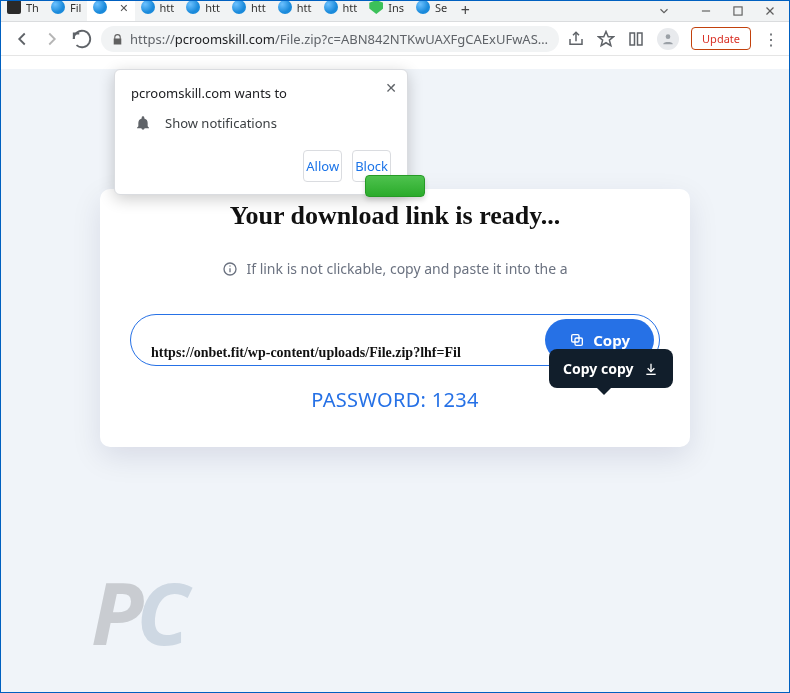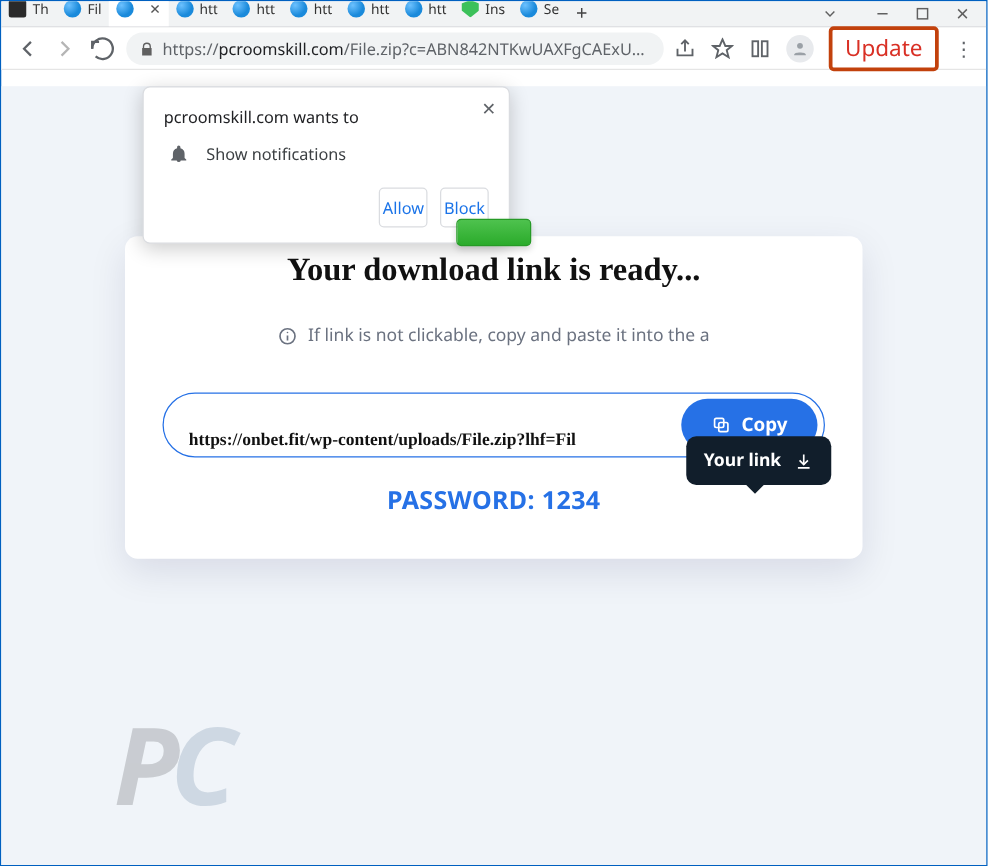--- a/index.html
+++ b/index.html
@@ -25,21 +25,21 @@
 .nav-btn { width: 22px; height: 22px; display: inline-flex; align-items: center; justify-content: center; color: #5f6368; border-radius: 50%; }
 .nav-btn.disabled { color: #b5b5b5; }
 .omnibox { flex: 1; height: 26px; background: #f1f3f4; border-radius: 13px; display: flex; align-items: center; gap: 6px; padding: 0 10px; font-size: 13px; color: #202124; overflow: hidden; }
 .lock { width: 13px; height: 13px; color: #606060; flex: none; }
 .url-text { white-space: nowrap; overflow: hidden; text-overflow: ellipsis; color: #5f6368; }
 .url-text .scheme { color: #5f6368; }
 .url-text .host { color: #202124; }
 .right-icons { display: flex; align-items: center; gap: 12px; }
 .tool-icon { width: 18px; height: 18px; color: #5f6368; display: inline-flex; align-items: center; justify-content: center; }
 .avatar { width: 22px; height: 22px; border-radius: 50%; background: #e8eaed; display: inline-flex; align-items: center; justify-content: center; }
-.update-btn { border: 3px solid #c2410c; color: #d93025; font-size: 18px; padding: 3px 10px; border-radius: 4px; background: #fff; }
+.update-btn { border: 1px solid #c2410c; color: #d93025; font-size: 11px; padding: 3px 10px; border-radius: 4px; background: #fff; }
 .kebab { font-size: 16px; color: #5f6368; line-height: 1; }
 
 
 .perm-prompt { position: absolute; left: 113px; top: 68px; width: 294px; background: #fff; border: 1px solid #dadce0; border-radius: 6px; box-shadow: 0 4px 16px rgba(0,0,0,0.2); padding: 14px 16px 12px; z-index: 50; }
 .perm-close { position: absolute; right: 10px; top: 8px; font-size: 14px; color: #5f6368; }
 .perm-origin { font-size: 13px; color: #202124; margin-bottom: 12px; }
 .perm-row { display: flex; align-items: center; gap: 14px; font-size: 13px; color: #3c4043; margin-bottom: 18px; padding-left: 4px; }
 .perm-bell { width: 16px; height: 16px; color: #5f6368; }
 .perm-actions { display: flex; justify-content: flex-end; gap: 10px; }
 .perm-btn { border: 1px solid #dadce0; background: #fff; color: #1a73e8; font-size: 13px; padding: 6px 2px; border-radius: 4px; }
@@ -49,21 +49,21 @@
 .card { width: 590px; margin: 0 auto; background: #fff; border-radius: 10px; box-shadow: 0 10px 30px rgba(0,0,70,0.10); padding: 26px 30px 34px; text-align: center; position: relative; }
 .file-green { width: 60px; height: 22px; margin: -40px auto 4px; background: linear-gradient(#4ec24e,#2bab2b); border-radius: 4px; border: 1px solid #269a26; box-shadow: 0 3px 5px rgba(0,0,0,.15); position: relative; z-index: 60; }
 .filename { color: #1b63d6; font-weight: 700; font-size: 20px; margin: 12px 0 26px; }
 .headline { font-family: Georgia, "Times New Roman", serif; font-weight: 700; font-size: 26px; color: #111; margin-bottom: 28px; }
 .hint { color: #6b7280; font-size: 14px; display: flex; align-items: center; justify-content: center; gap: 8px; margin-bottom: 36px; }
 .hint-icon { width: 16px; height: 16px; color: #6b7280; }
 .link-pill { border: 1.6px solid #2671e6; border-radius: 30px; display: flex; align-items: flex-end; padding: 4px 5px 4px 20px; height: 52px; }
 .link-text { flex: 1; text-align: left; font-family: Georgia, serif; font-weight: 700; font-size: 14px; color: #111; white-space: nowrap; overflow: hidden; }
 .copy-btn { background: #2671e6; color: #fff; border-radius: 24px; height: 42px; padding: 0 24px; display: inline-flex; align-items: center; gap: 8px; font-weight: 700; font-size: 15px; }
 .copy-btn svg { width: 16px; height: 16px; }
-.password { color: #2671e6; font-weight: 700; font-size: 20px; margin-top: 20px; letter-spacing: .3px; }
+.password { color: #2671e6; font-weight: 400; font-size: 20px; margin-top: 20px; letter-spacing: .3px; }
 
 
 .tooltip { position: absolute; background: #111e2b; color: #fff; font-weight: 700; font-size: 14px; padding: 10px 14px; border-radius: 8px; display: flex; align-items: center; gap: 10px; z-index: 40; left: 548px; top: 348px; }
 .tooltip::after { content: ""; position: absolute; bottom: -7px; left: 48px; border: 7px solid transparent; border-top-color: #111e2b; border-bottom: none; }
 .tooltip svg { width: 16px; height: 16px; }
 
 
 .watermark { position: absolute; left: 90px; bottom: 22px; display: flex; align-items: baseline; font-family: Arial, sans-serif; font-style: italic; font-weight: 700; opacity: .33; color: #7b7e82; letter-spacing: -1px; }
 .watermark .p { font-size: 86px; }
 .watermark .c { font-size: 86px; color: #8aa0b7; margin-left: -6px; }
@@ -247,21 +247,21 @@
     <div class="password">PASSWORD: 1234</div>
   </div>
 
   <div class="watermark">
     <span class="p">P</span>
     <span class="c">C</span>
   </div>
 </div>
 
 <div class="tooltip">
-  <span>Your link</span>
+  <span>Copy copy</span>
   <svg viewBox="0 0 24 24" fill="none" stroke="currentColor" stroke-width="2">
       <line x1="12" y1="4" x2="12" y2="16"></line>
       <polyline points="7 11 12 16 17 11"></polyline>
       <line x1="5" y1="20" x2="19" y2="20"></line>
     </svg>
 </div>
 
 <div class="perm-prompt">
   <span class="perm-close">✕</span>
   <div class="perm-origin">pcroomskill.com wants to</div>

